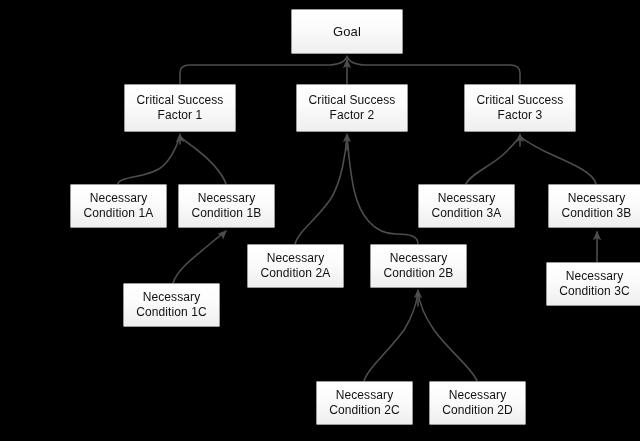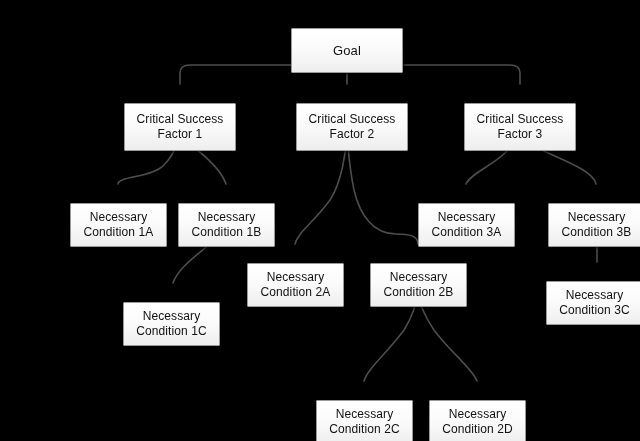--- a/index.html
+++ b/index.html
@@ -32,21 +32,20 @@
     box-shadow: 2px 2px 2px rgba(0,0,0,0.55);
     display: flex;
     align-items: center;
     justify-content: center;
     text-align: center;
     color: #111111;
     font-size: 12px;
     line-height: 15px;
     letter-spacing: 0.1px;
     z-index: 5;
-    margin-top: 19px;
   }
   .node .label {
     display: block;
     padding: 0 3px;
     white-space: pre-line;
   }
   .node.goal { font-size: 13px; }
 </style>
 </head>
 <body>

